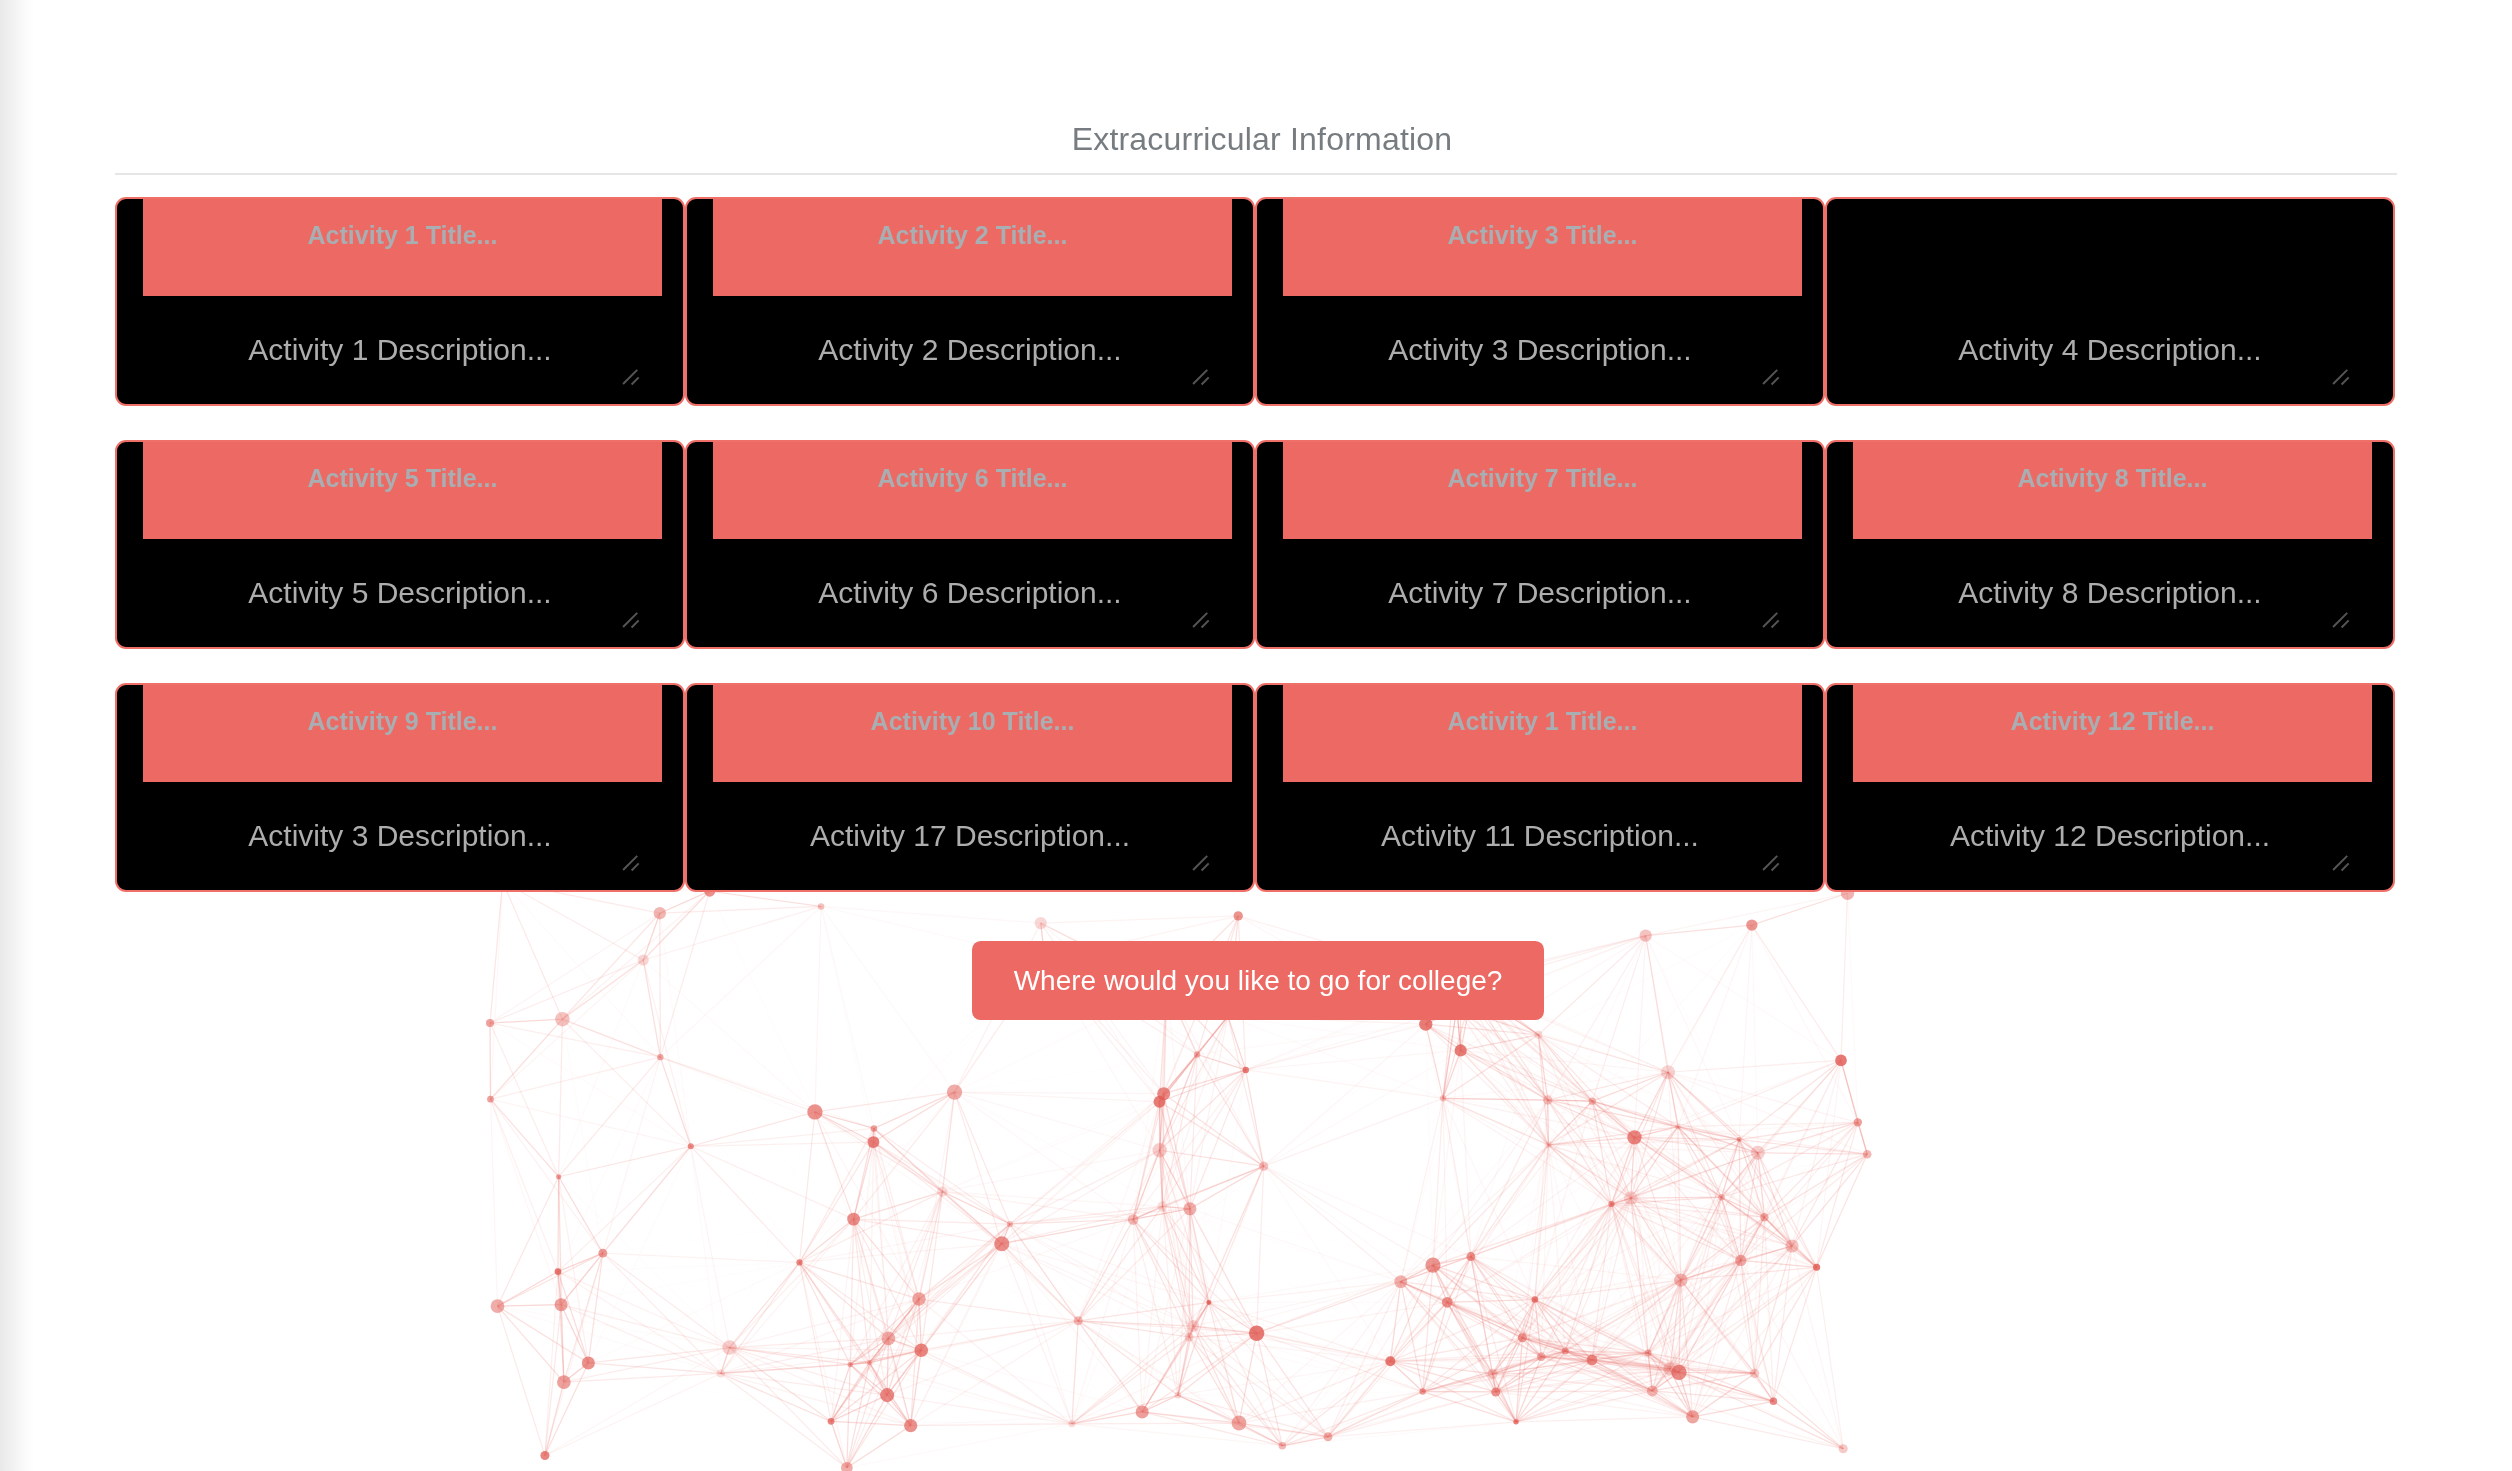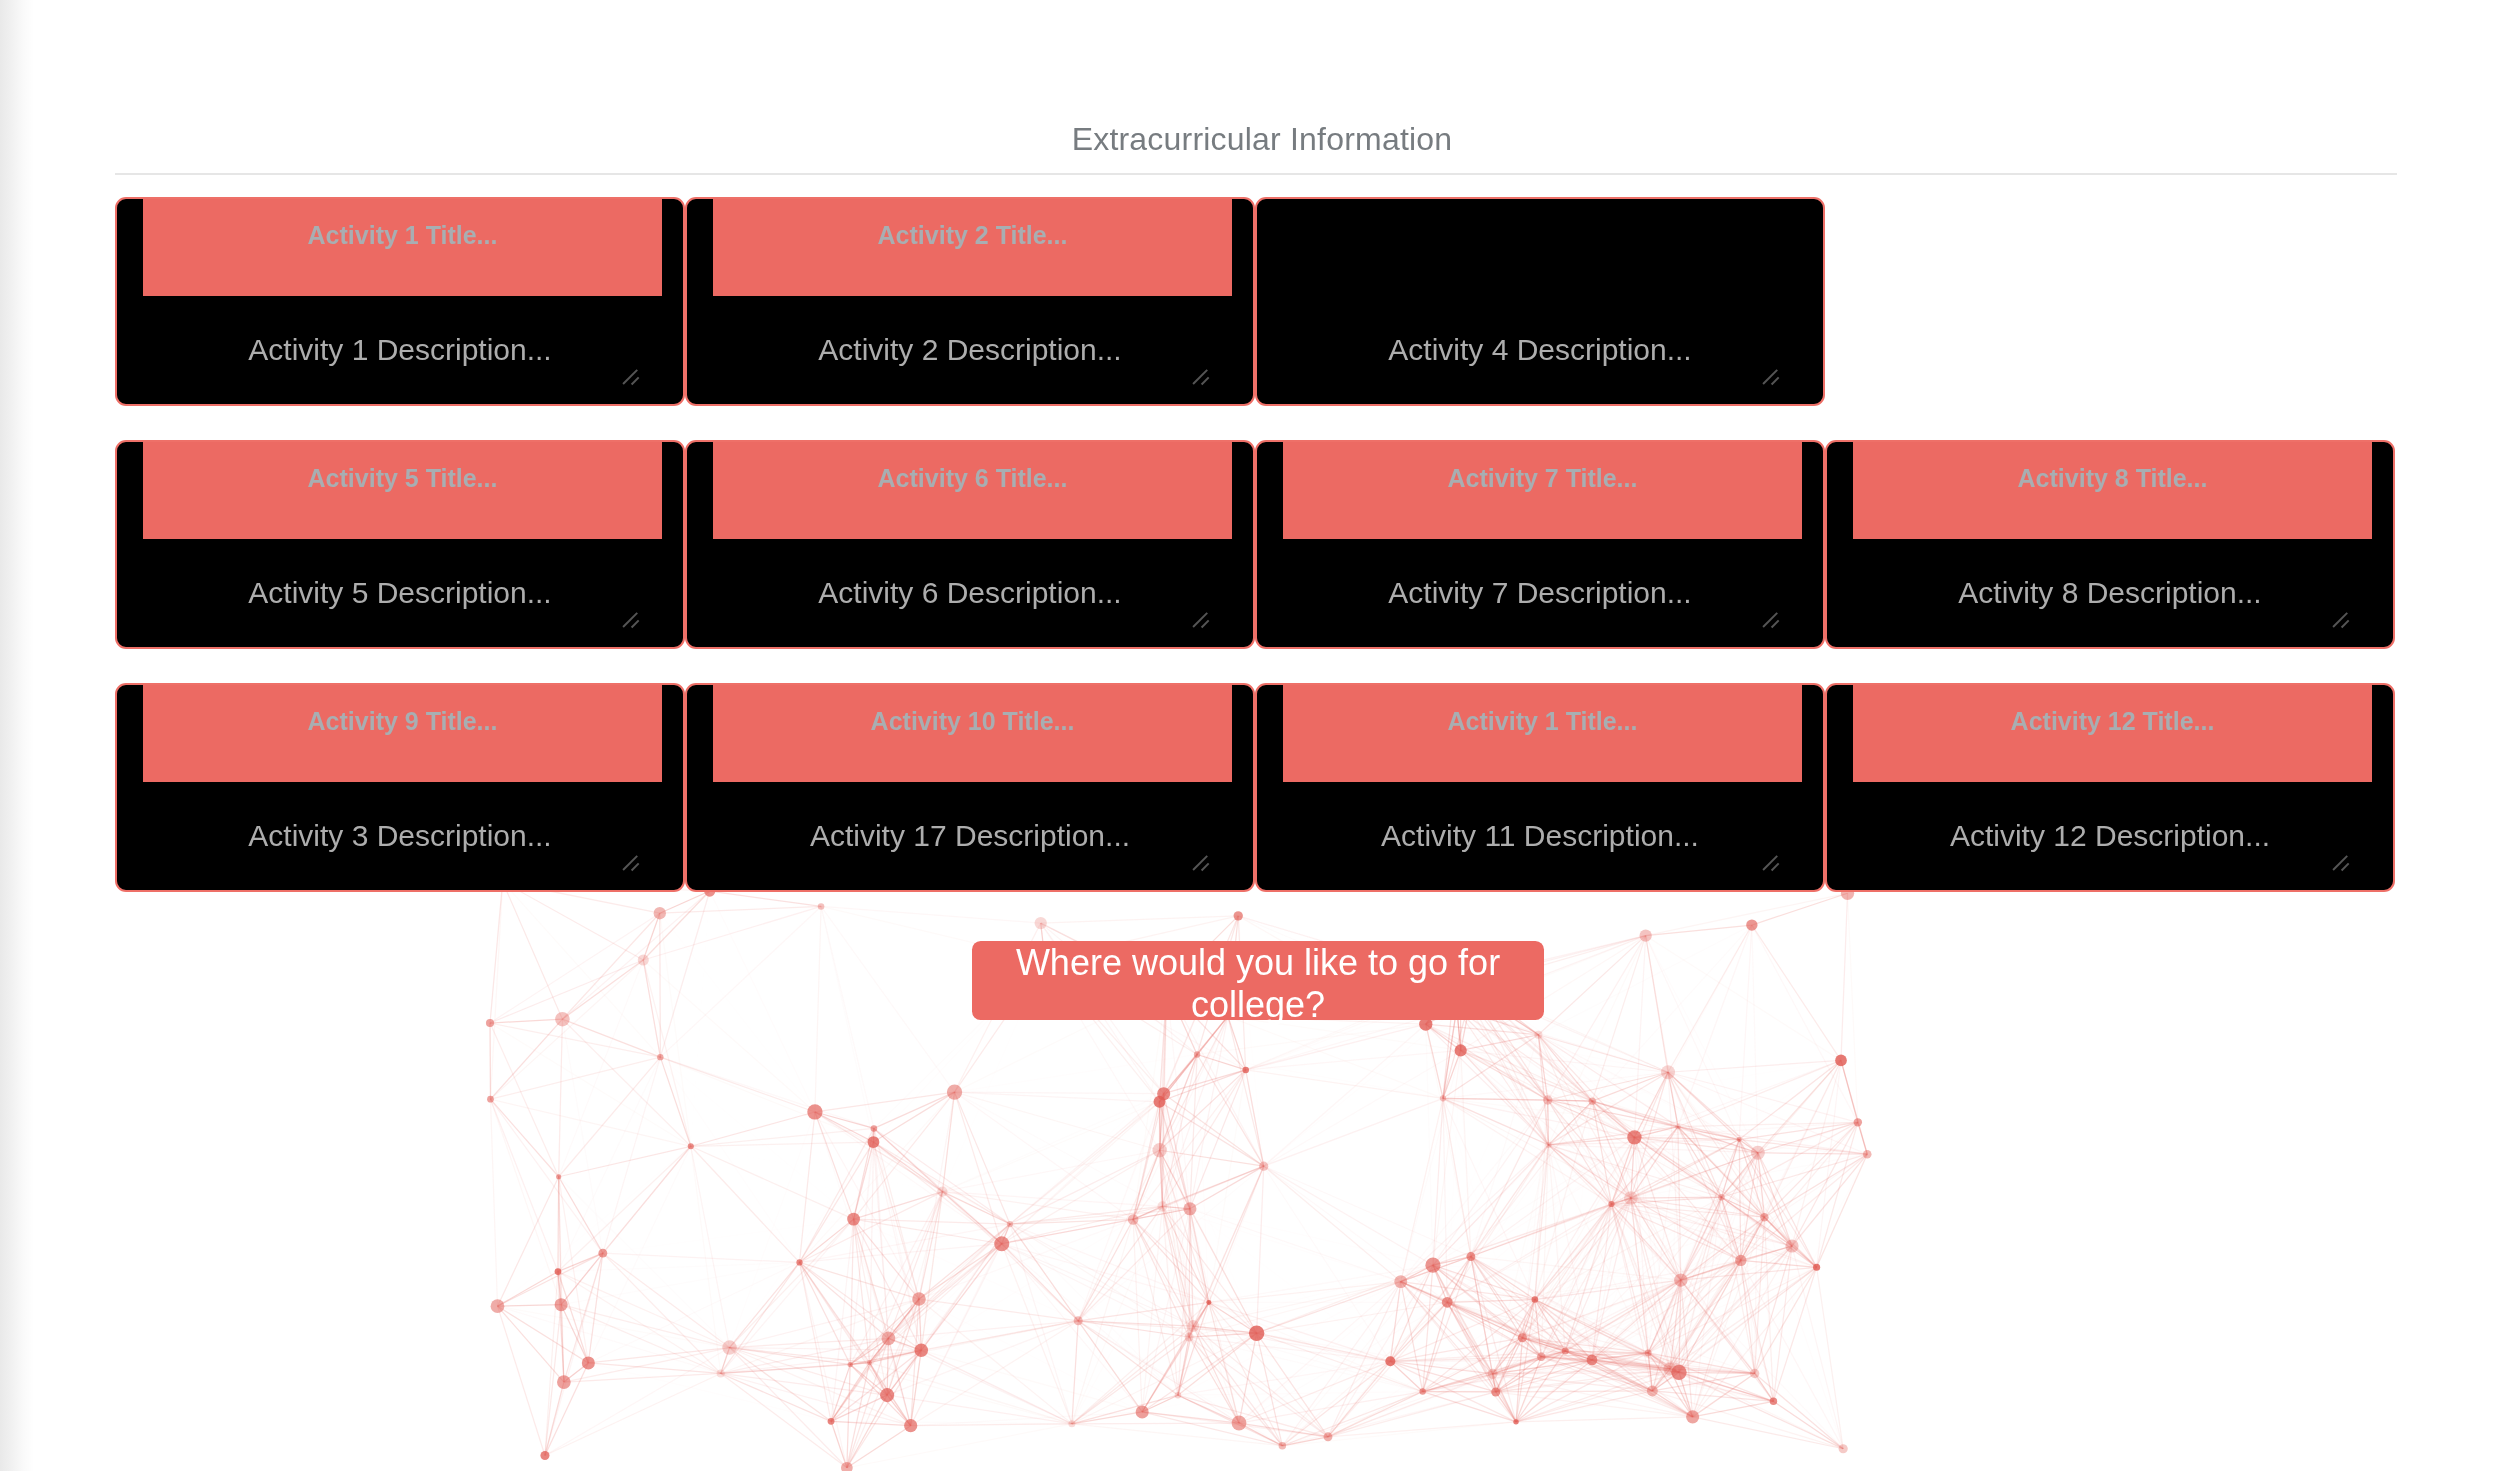--- a/index.html
+++ b/index.html
@@ -152,21 +152,21 @@
     position: absolute;
     left: 972px;
     top: 941px;
     width: 572px;
     height: 79px;
     background: #ec6a63;
     border: none;
     border-radius: 8.6px;
     color: #ffffff;
     font-family: "Liberation Sans", sans-serif;
-    font-size: 36px;
+    font-size: 28px;
     font-weight: 400;
     cursor: pointer;
     z-index: 4;
   }
 </style>
 </head>
 <body>
 
 <div class="edge-shadow"></div>
 
@@ -1581,20 +1581,32 @@
         </div>
         <div class="card-body">
           <div class="card-desc">Activity 2 Description...</div>
           <div class="resize-grip">
               <span class="l1"></span>
               <span class="l2"></span>
             </div>
         </div>
       </div>
       <div class="card">
+        <div class="card-header">
+          <div class="card-title">Activity 3 Title...</div>
+        </div>
+        <div class="card-body">
+          <div class="card-desc">Activity 3 Description...</div>
+          <div class="resize-grip">
+              <span class="l1"></span>
+              <span class="l2"></span>
+            </div>
+        </div>
+      </div>
+      <div class="card">
         <div class="card-body">
           <div class="card-desc">Activity 4 Description...</div>
           <div class="resize-grip">
               <span class="l1"></span>
               <span class="l2"></span>
             </div>
         </div>
       </div>
     </div>
 

